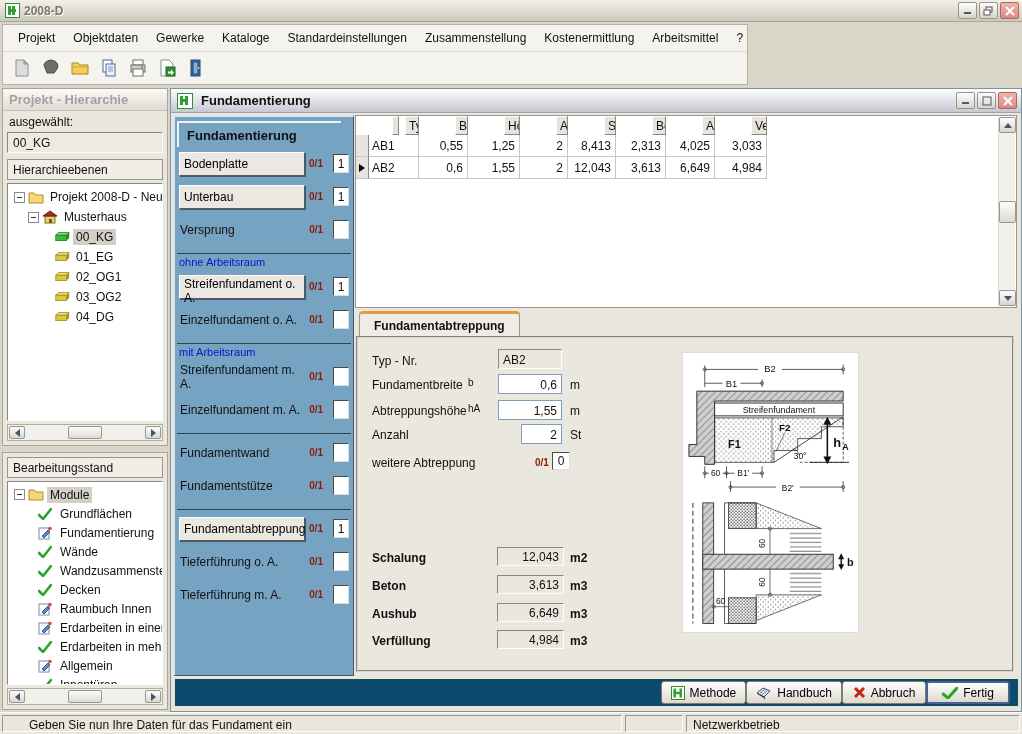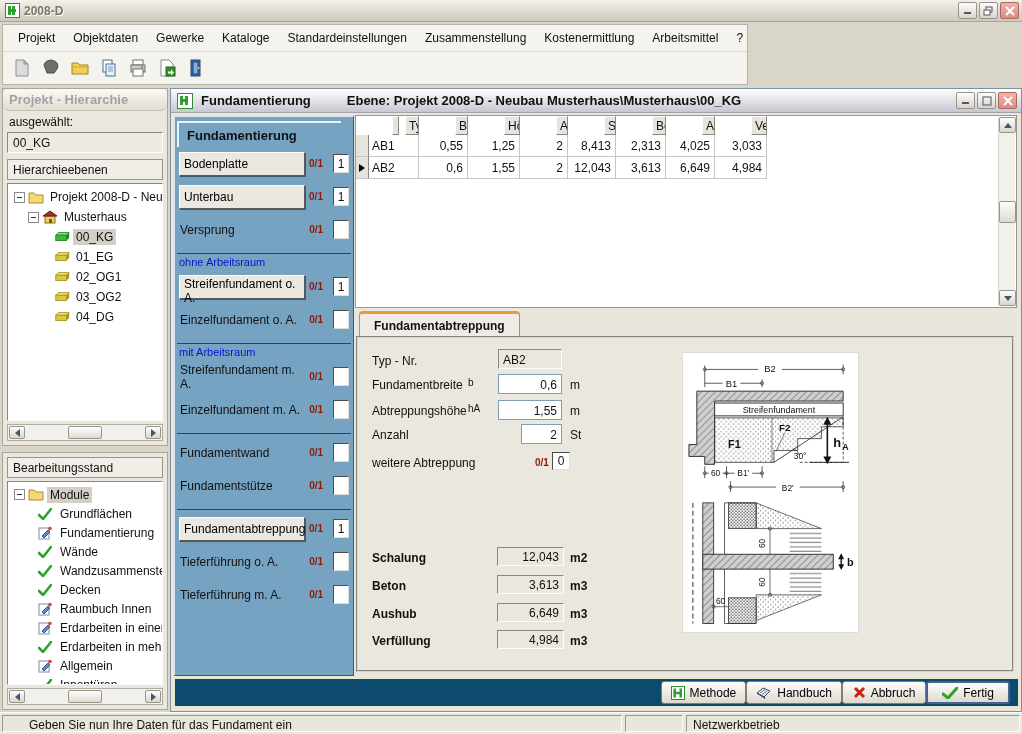--- a/index.html
+++ b/index.html
@@ -49,21 +49,20 @@
   .panel {
     position:absolute; left:0; right:0; border:1px solid #a9a599; background:#eae7de;
     display:flex; flex-direction:column;
   }
   .hier-panel { top:0; height:358px; }
   .prog-panel { top:364px; height:258px; }
   .panel-title {
     height:22px; background:linear-gradient(180deg,#fbfaf7,#dfdcd3);
     border-bottom:1px solid #c6c2b6; font-weight:bold; font-size:13px; color:#a3a1a0;
     padding:3px 0 0 6px;
-    border-radius:6px;
   }
   .mini-label { font-size:12px; padding:4px 0 2px 6px; }
   .sunken-box {
     margin:1px 4px 3px; height:21px; background:#eceae2;
     border:1px solid; border-color:#8a877c #fdfdf9 #fdfdf9 #8a877c;
     font-size:12px; padding:3px 0 0 5px;
   }
   .flat-box {
     margin:3px 4px; height:21px; background:#f0eee7; border:1px solid #98958a;
     font-size:12px; padding:3px 0 0 5px;
@@ -526,21 +525,20 @@
 </div>
 
 <div class="innerwin">
   <div class="iw-title">
     <span class="app-ico">
         <i class="b1"></i>
         <i class="b2"></i>
         <i class="b3"></i>
       </span>
     <span class="iw-name">Fundamentierung</span>
-    <span class="iw-level">Ebene:  Projekt 2008-D - Neubau Musterhaus\Musterhaus\00_KG</span>
     <span class="win-controls" style="margin-left:auto;">
       <span class="wbtn">
         <svg width="9" height="9">
             <rect x="1" y="6" width="7" height="2" fill="#55555f"></rect>
           </svg>
       </span>
       <span class="wbtn">
         <svg width="10" height="10">
             <rect x="1" y="1" width="8" height="8" fill="none" stroke="#55555f"></rect>
           </svg>

